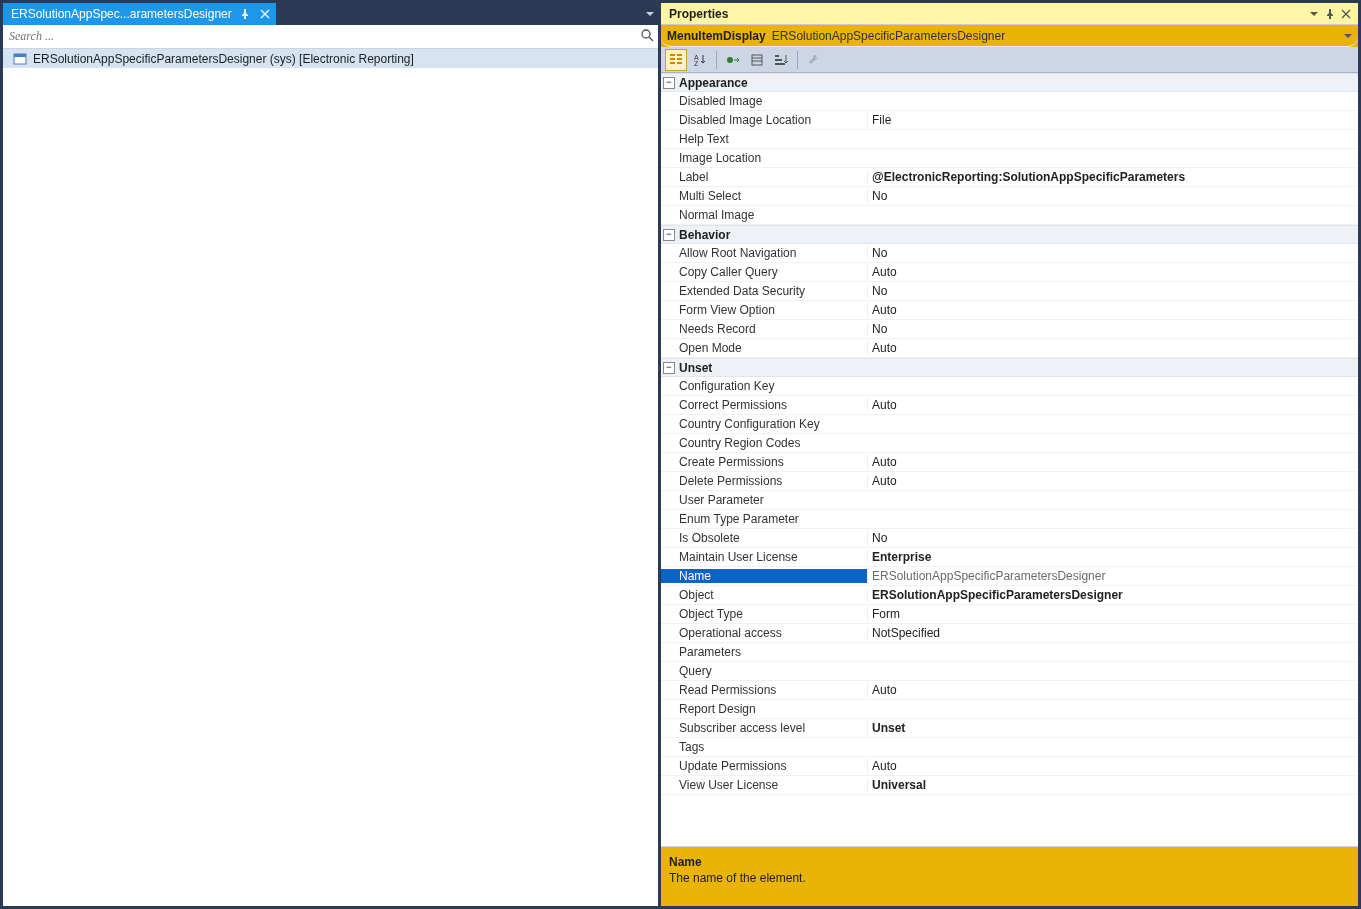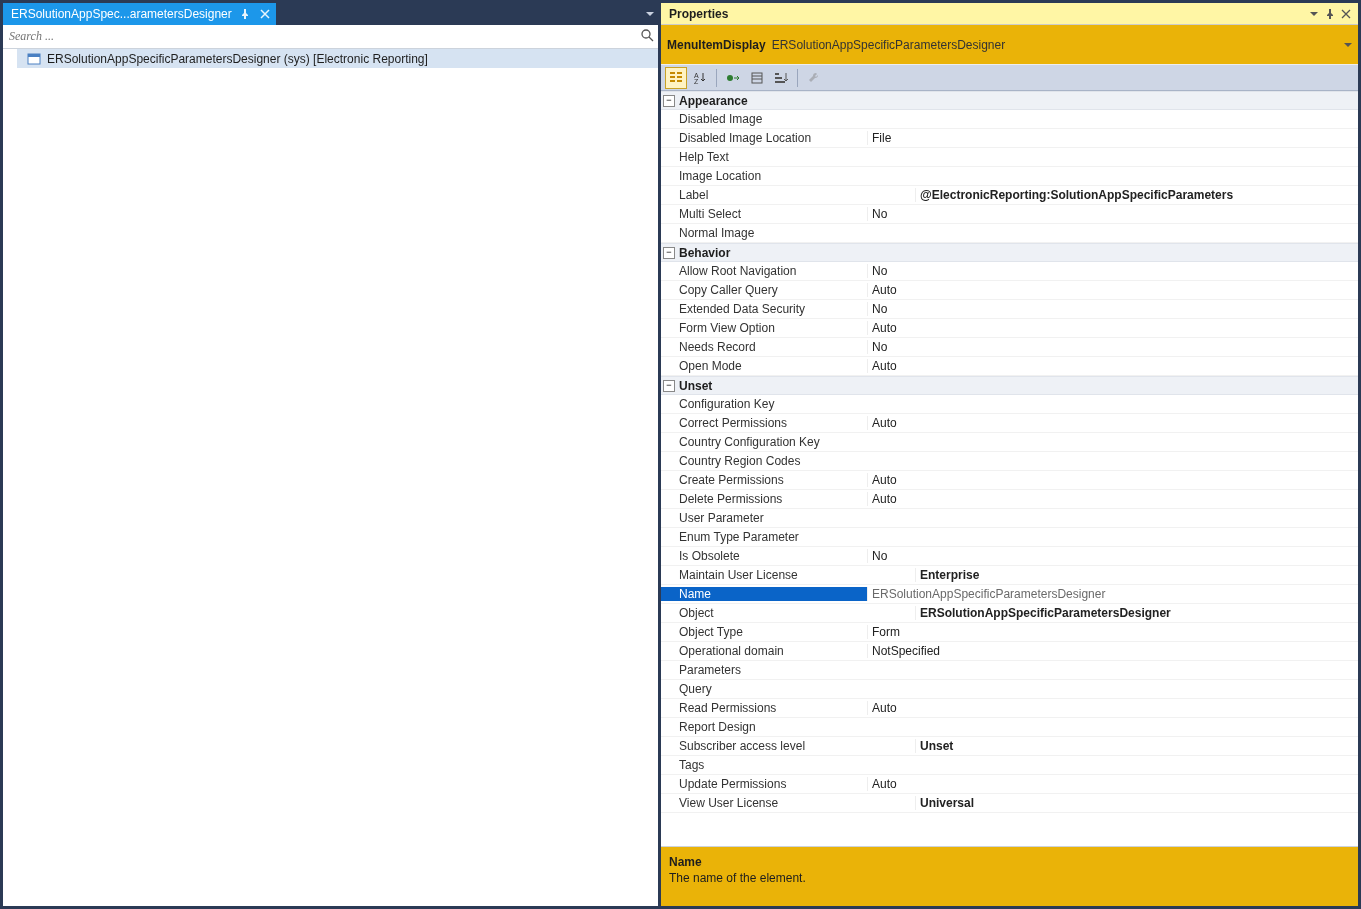--- a/index.html
+++ b/index.html
@@ -80,21 +80,20 @@
     width:22px; text-align:center; color:#555;
   }
   .treerow {
     display:flex;
     align-items:center;
     gap:6px;
     padding:2px 4px 2px 10px;
     background:#d6e3f2;
     border-bottom:1px solid #fff;
     height:20px;
-    margin-left:14px;
   }
   .treerow svg { flex-shrink:0; }
   
   .right {
     flex:1;
     display:flex;
     flex-direction:column;
     background:#eab308;
   }
   .props-title {
@@ -102,26 +101,27 @@
     border-bottom:1px solid #cccccc;
     height:22px;
     display:flex;
     align-items:center;
     padding:0 4px 0 8px;
   }
   .props-title .t { font-weight:600; }
   .props-title .spacer{flex:1;}
   .props-title .tbtn { width:16px;height:16px;display:flex;align-items:center;justify-content:center;color:#555; }
   .props-sub {
-    height:40px;
+    height:22px;
     display:flex;
     align-items:center;
     padding:0 6px;
     border-bottom:1px solid #eee;
     gap:6px;
+    border-radius:10px;
   }
   .props-sub .type { font-weight:700; }
   .props-sub .nm { color:#333; }
   .props-sub .dd { margin-left:auto; color:#555; }
   .props-tool {
     height:26px;
     background:#ced6e5;
     border-bottom:1px solid #a8b3c7;
     display:flex;
     align-items:center;
@@ -178,21 +178,21 @@
     color:#222;
     border-left:1px solid #eee;
     white-space:nowrap;
     overflow:hidden;
   }
   .prow.selected .pname {
     background:#0a64c8;
     color:#fff;
   }
   .prow.selected .pval { color:#6a6a6a; }
-  .bold { font-weight:700;margin-left:48px; }
+  .bold { font-weight:700; }
   .desc {
     border-top:1px solid #ccd3dc;
     padding:8px 8px 10px 8px;
     min-height:60px;
   }
   .desc .dn { font-weight:700; margin-bottom:2px;}
 </style>
 </head>
 <body>
 
@@ -422,21 +422,21 @@
         </div>
         <div class="prow">
           <div class="pname">Object</div>
           <div class="pval bold">ERSolutionAppSpecificParametersDesigner</div>
         </div>
         <div class="prow">
           <div class="pname">Object Type</div>
           <div class="pval">Form</div>
         </div>
         <div class="prow">
-          <div class="pname">Operational domain</div>
+          <div class="pname">Operational access</div>
           <div class="pval">NotSpecified</div>
         </div>
         <div class="prow">
           <div class="pname">Parameters</div>
           <div class="pval"></div>
         </div>
         <div class="prow">
           <div class="pname">Query</div>
           <div class="pval"></div>
         </div>

